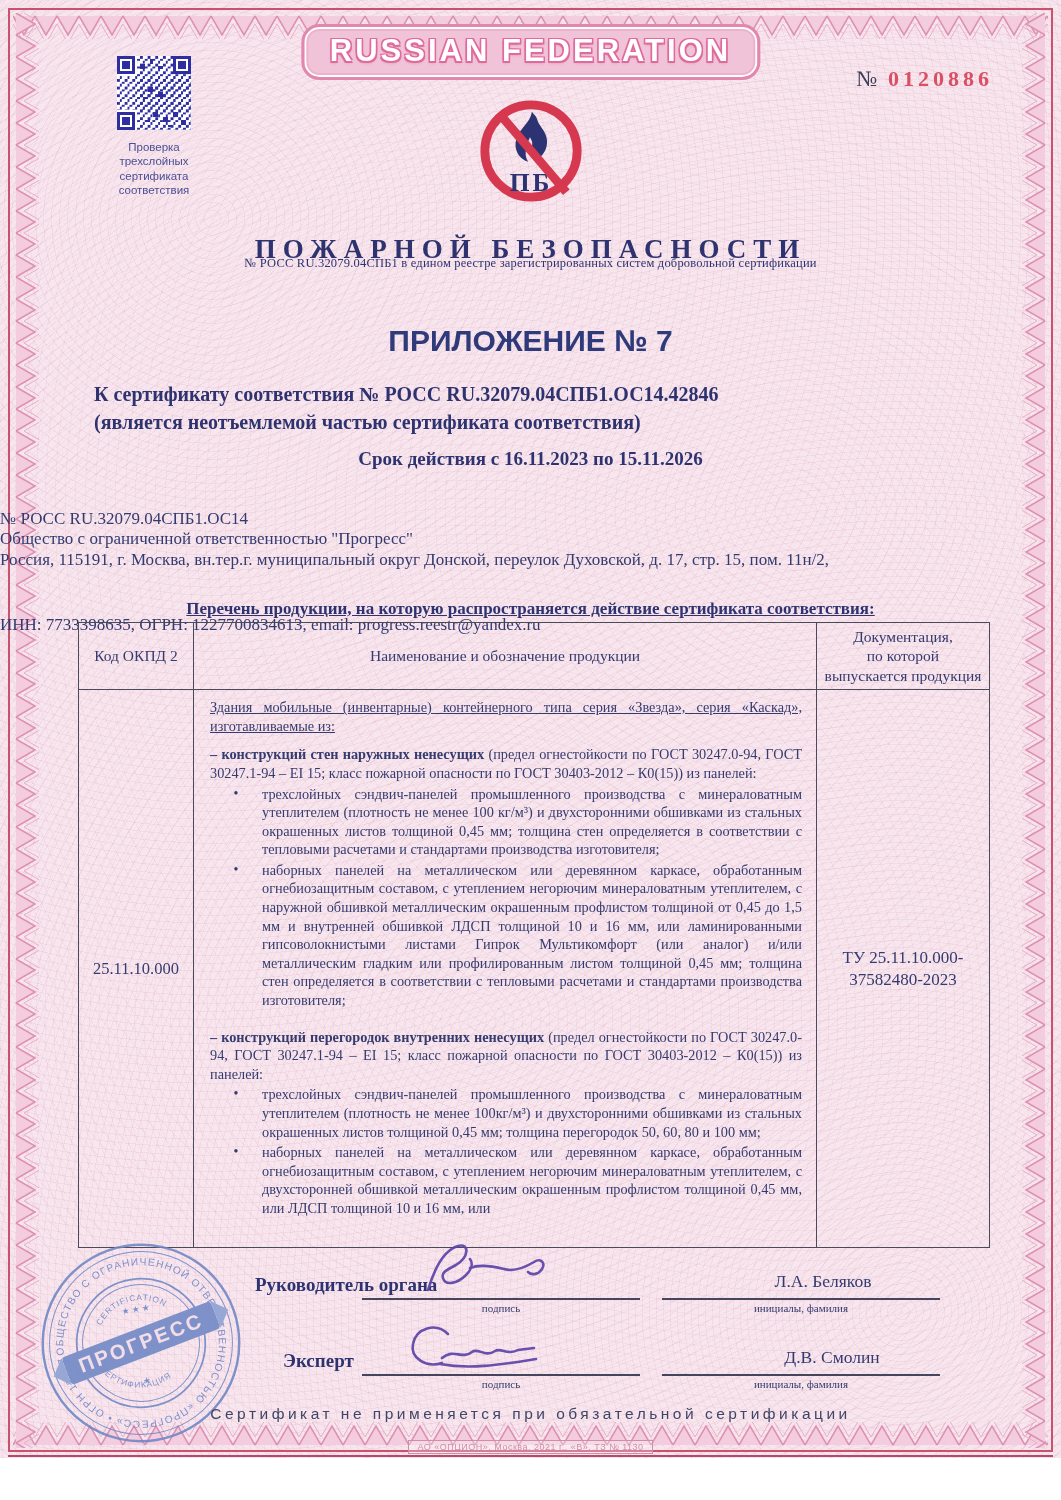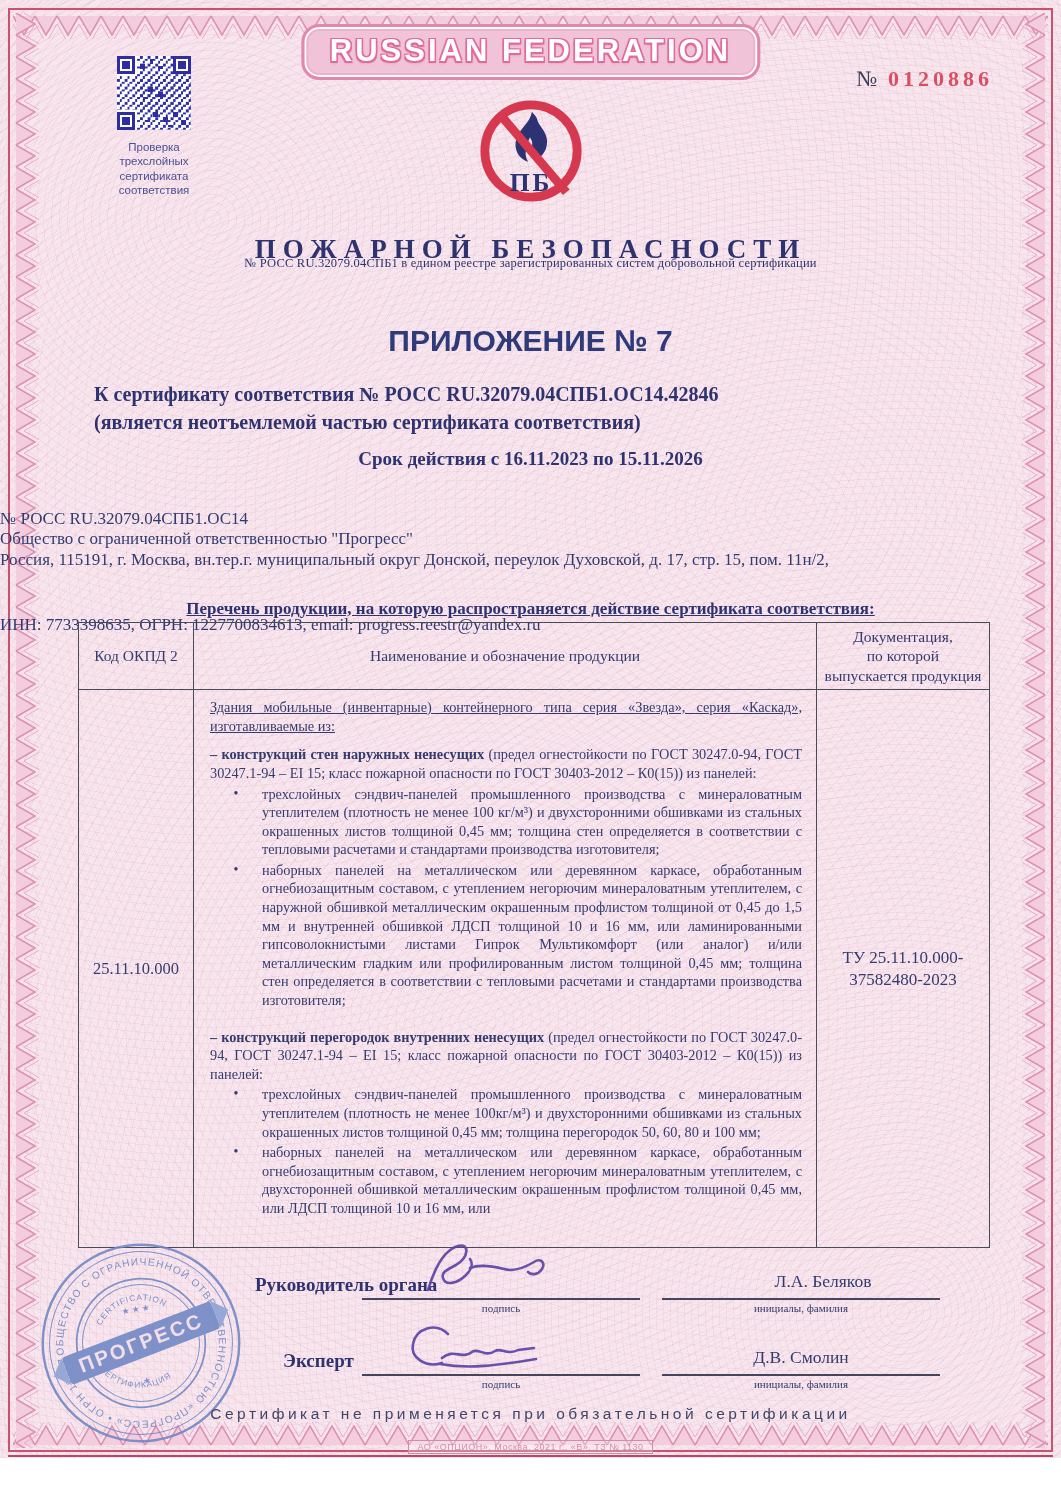--- a/index.html
+++ b/index.html
@@ -281,21 +281,21 @@
     <div class="sig-role" style="top:1350px;margin-left:28px;">Эксперт</div>
     <svg class="sig-svg" style="left:400px; top:1318px;" width="210" height="60" viewBox="0 0 210 60">
       <g fill="none" stroke="#5e44a8" stroke-width="2.6" stroke-linecap="round" opacity=".92">
         <path d="M48 16 C36 4 16 10 13 26 C10 40 26 50 42 45"></path>
         <path d="M42 40 C54 30 62 42 72 34 C78 29 85 40 95 33 C101 29 108 38 118 32 L134 30"></path>
         <path d="M40 46 C72 52 104 46 136 41"></path>
       </g>
     </svg>
     <div class="sig-line" style="left:362px; top:1374px; width:278px;"></div>
     <div class="sig-caption" style="left:362px; top:1378px; width:278px;">подпись</div>
-    <div class="sig-name" style="left:662px; top:1347px; width:278px;">Д.В. Смолин</div>
+    <div class="sig-name" style="left:693px; top:1347px; width:278px;">Д.В. Смолин</div>
     <div class="sig-line" style="left:662px; top:1374px; width:278px;"></div>
     <div class="sig-caption" style="left:662px; top:1378px; width:278px;">инициалы, фамилия</div>
 
     <div class="stamp">
       <svg width="214" height="214" viewBox="0 0 220 220">
         <g stroke="#6e86c5" fill="none">
           <circle cx="110" cy="110" r="101" stroke-width="2.5"></circle>
           <circle cx="110" cy="110" r="94" stroke-width="1"></circle>
           <circle cx="110" cy="110" r="66" stroke-width="1.8"></circle>
           <circle cx="110" cy="110" r="60" stroke-width="1"></circle>

